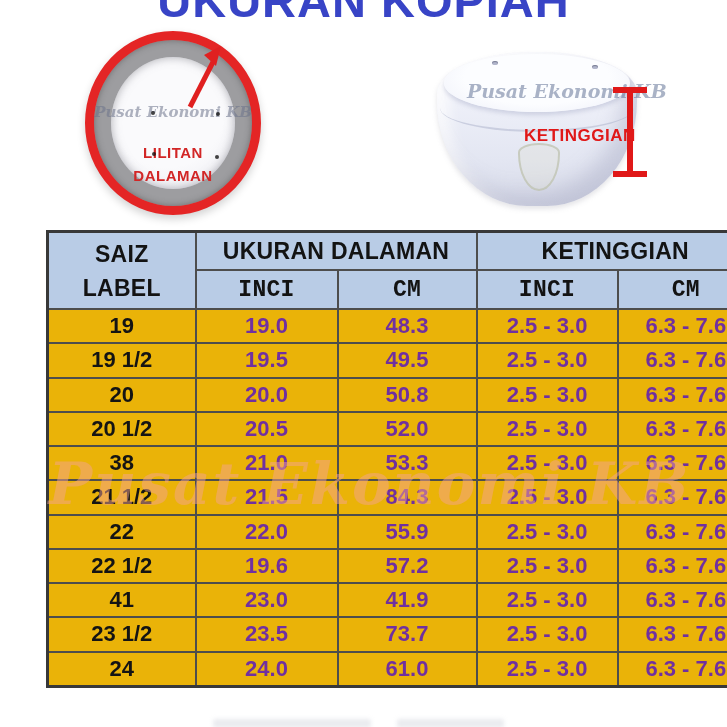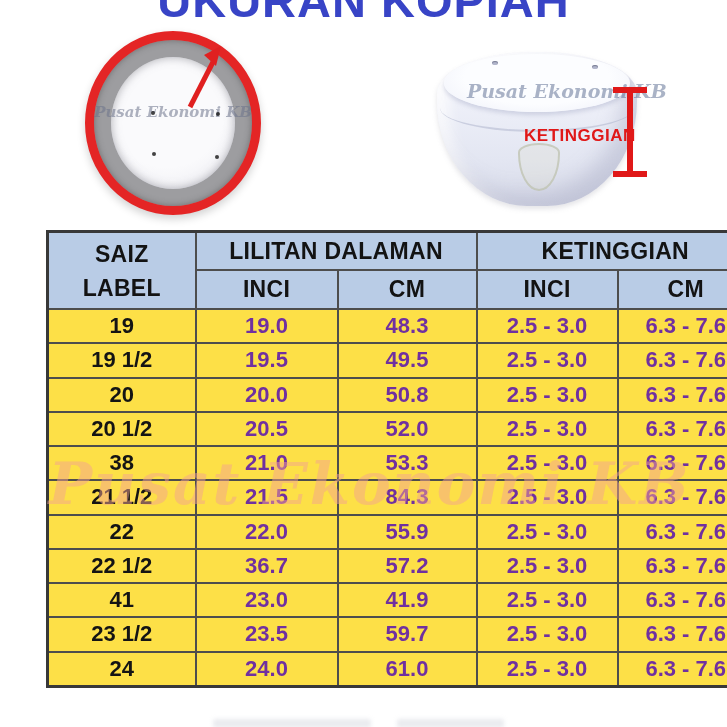--- a/index.html
+++ b/index.html
@@ -83,23 +83,23 @@
   .size-table col.c3{width:139px;}
   .size-table col.c4{width:141px;}
   .size-table col.c5{width:137px;}
   .size-table th,.size-table td{
     border:2px solid #4d4d4d;text-align:center;vertical-align:middle;
     font-weight:bold;padding:0;
   }
   .size-table{border:3px solid #383838;}
   .size-table th{background:#b9cce6;color:#131313;font-size:23px;letter-spacing:.3px;}
   .size-table .hrow1 th{height:36px;}
-  .size-table .hrow2 th{height:37px;}
+  .size-table .hrow2 th{height:37px;font-family:Liberation Mono, monospace;}
   .size-table th .stack{display:block;line-height:34px;}
-  .size-table td{background:#fde047;font-size:22px;color:#7030a0;}
+  .size-table td{background:#eab308;font-size:22px;color:#7030a0;}
   .size-table td.label-col{color:#141414;}
   
   .table-watermark{
     position:absolute;left:22px;top:450px;width:695px;text-align:center;
     font-family:"DejaVu Serif",serif;font-style:italic;font-weight:bold;
     font-size:58px;color:rgba(243,164,144,.5);white-space:nowrap;
     pointer-events:none;letter-spacing:2px;
   }
   
   .cutoff-smudge{position:absolute;top:719px;height:9px;background:rgba(178,184,196,.28);filter:blur(2px);border-radius:2px;}
@@ -112,20 +112,24 @@
 <h1 class="page-title">UKURAN KOPIAH</h1>
 
 <div class="fig-left">
   <div class="circle-outer"></div>
   <div class="circle-inner"></div>
   <div class="fig-left-watermark">Pusat Ekonomi KB</div>
   <svg class="arrow-svg" width="176" height="184" viewBox="0 0 176 184">
     <line x1="105" y1="76" x2="128" y2="31" stroke="#e02020" stroke-width="5"></line>
     <polygon points="136,15 119,24 131,35" fill="#e02020"></polygon>
   </svg>
+  <div class="circle-label">
+    <span class="line1">LILITAN</span>
+    <span class="line2">DALAMAN</span>
+  </div>
   <span class="hole-dot" style="left:66px;top:80px;"></span>
   <span class="hole-dot" style="left:131px;top:81px;"></span>
   <span class="hole-dot" style="left:67px;top:121px;"></span>
   <span class="hole-dot" style="left:130px;top:124px;"></span>
 </div>
 
 <div class="fig-right">
   <div class="hat-body"></div>
   <div class="hat-top"></div>
   <div class="hat-seam"></div>
@@ -146,21 +150,21 @@
       <col class="c3">
       <col class="c4">
       <col class="c5">
     </colgroup>
   <thead>
     <tr class="hrow1">
       <th rowspan="2">
         <span class="stack">SAIZ</span>
         <span class="stack">LABEL</span>
       </th>
-      <th colspan="2">LILITAN DALAMAN</th>
+      <th colspan="2">UKURAN DALAMAN</th>
       <th colspan="2">KETINGGIAN</th>
     </tr>
     <tr class="hrow2">
       <th>INCI</th>
       <th>CM</th>
       <th>INCI</th>
       <th>CM</th>
     </tr>
   </thead>
   <tbody>
@@ -208,36 +212,36 @@
       </tr>
       <tr>
         <td class="label-col">22</td>
         <td class="value-col">22.0</td>
         <td class="value-col">55.9</td>
         <td class="value-col">2.5 - 3.0</td>
         <td class="value-col">6.3 - 7.6</td>
       </tr>
       <tr>
         <td class="label-col">22 1/2</td>
-        <td class="value-col">36.7</td>
+        <td class="value-col">19.6</td>
         <td class="value-col">57.2</td>
         <td class="value-col">2.5 - 3.0</td>
         <td class="value-col">6.3 - 7.6</td>
       </tr>
       <tr>
         <td class="label-col">41</td>
         <td class="value-col">23.0</td>
         <td class="value-col">41.9</td>
         <td class="value-col">2.5 - 3.0</td>
         <td class="value-col">6.3 - 7.6</td>
       </tr>
       <tr>
         <td class="label-col">23 1/2</td>
         <td class="value-col">23.5</td>
-        <td class="value-col">59.7</td>
+        <td class="value-col">73.7</td>
         <td class="value-col">2.5 - 3.0</td>
         <td class="value-col">6.3 - 7.6</td>
       </tr>
       <tr>
         <td class="label-col">24</td>
         <td class="value-col">24.0</td>
         <td class="value-col">61.0</td>
         <td class="value-col">2.5 - 3.0</td>
         <td class="value-col">6.3 - 7.6</td>
       </tr>

